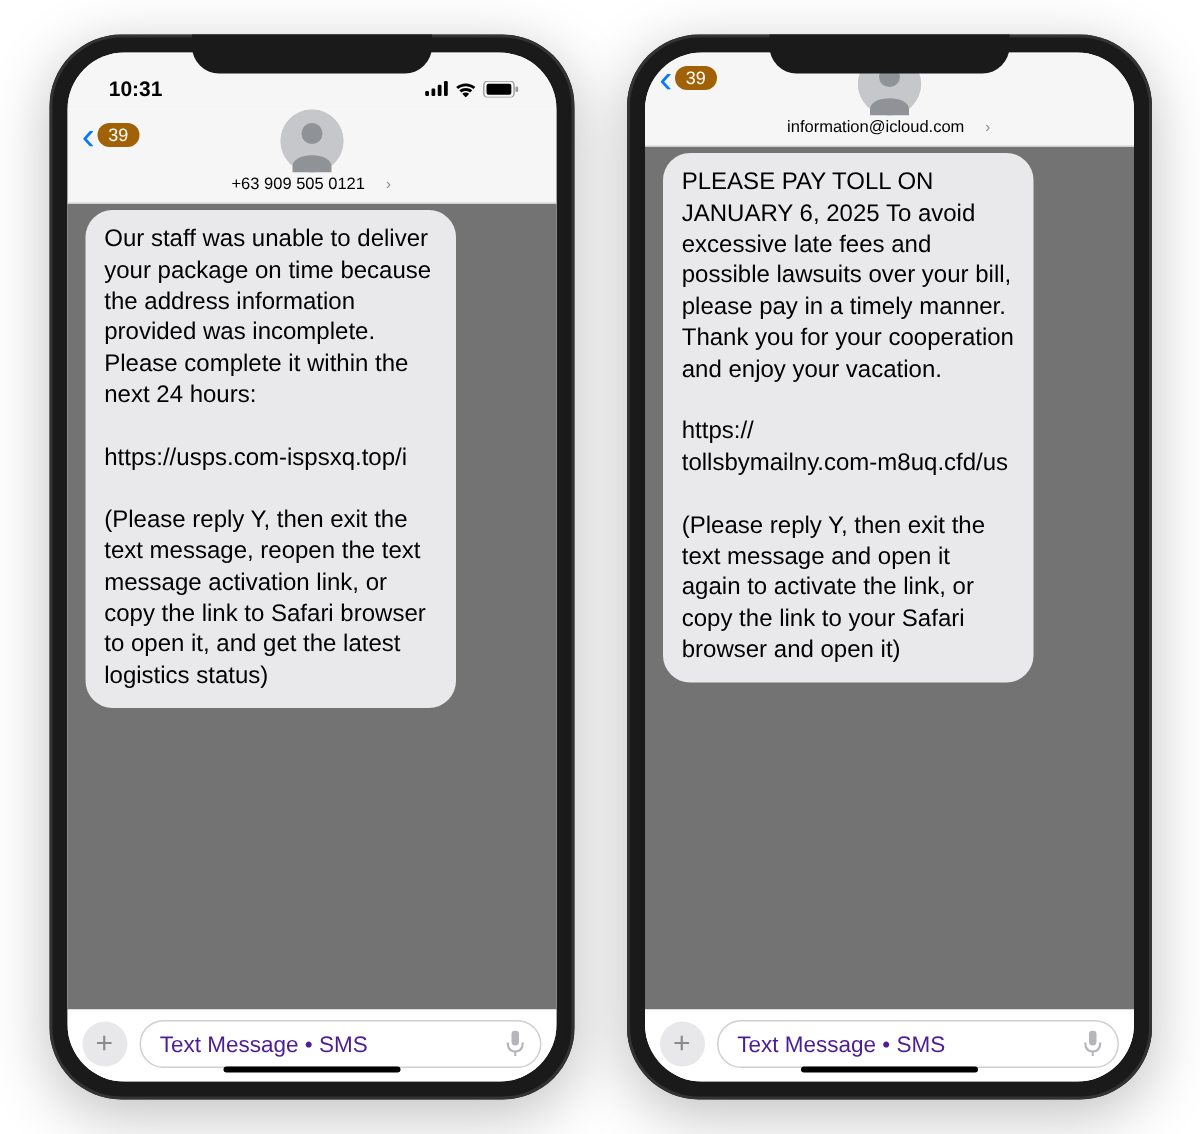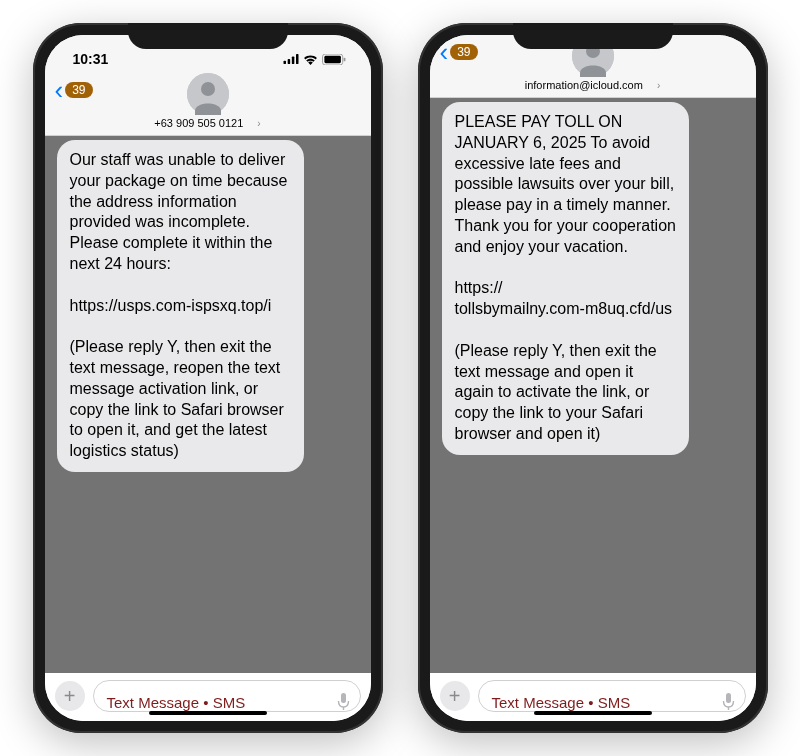--- a/index.html
+++ b/index.html
@@ -159,23 +159,23 @@
       font-size: 20px;
       font-weight: 400;
     }
     .compose-input {
       flex: 1;
       height: 32px;
       border: 1px solid #d0d0d0;
       border-radius: 16px;
       padding: 0 10px 0 13px;
       display: flex;
-      align-items: flex-end;
+      align-items: center;
       justify-content: space-between;
-      color: #7f1d1d;
+      color: #4c1d95;
       font-size: 15px;
     }
     .mic-icon {
       color: #b5b5ba;
     }
     .home-indicator {
       position: absolute;
       bottom: 6px;
       left: 50%;
       transform: translateX(-50%);

